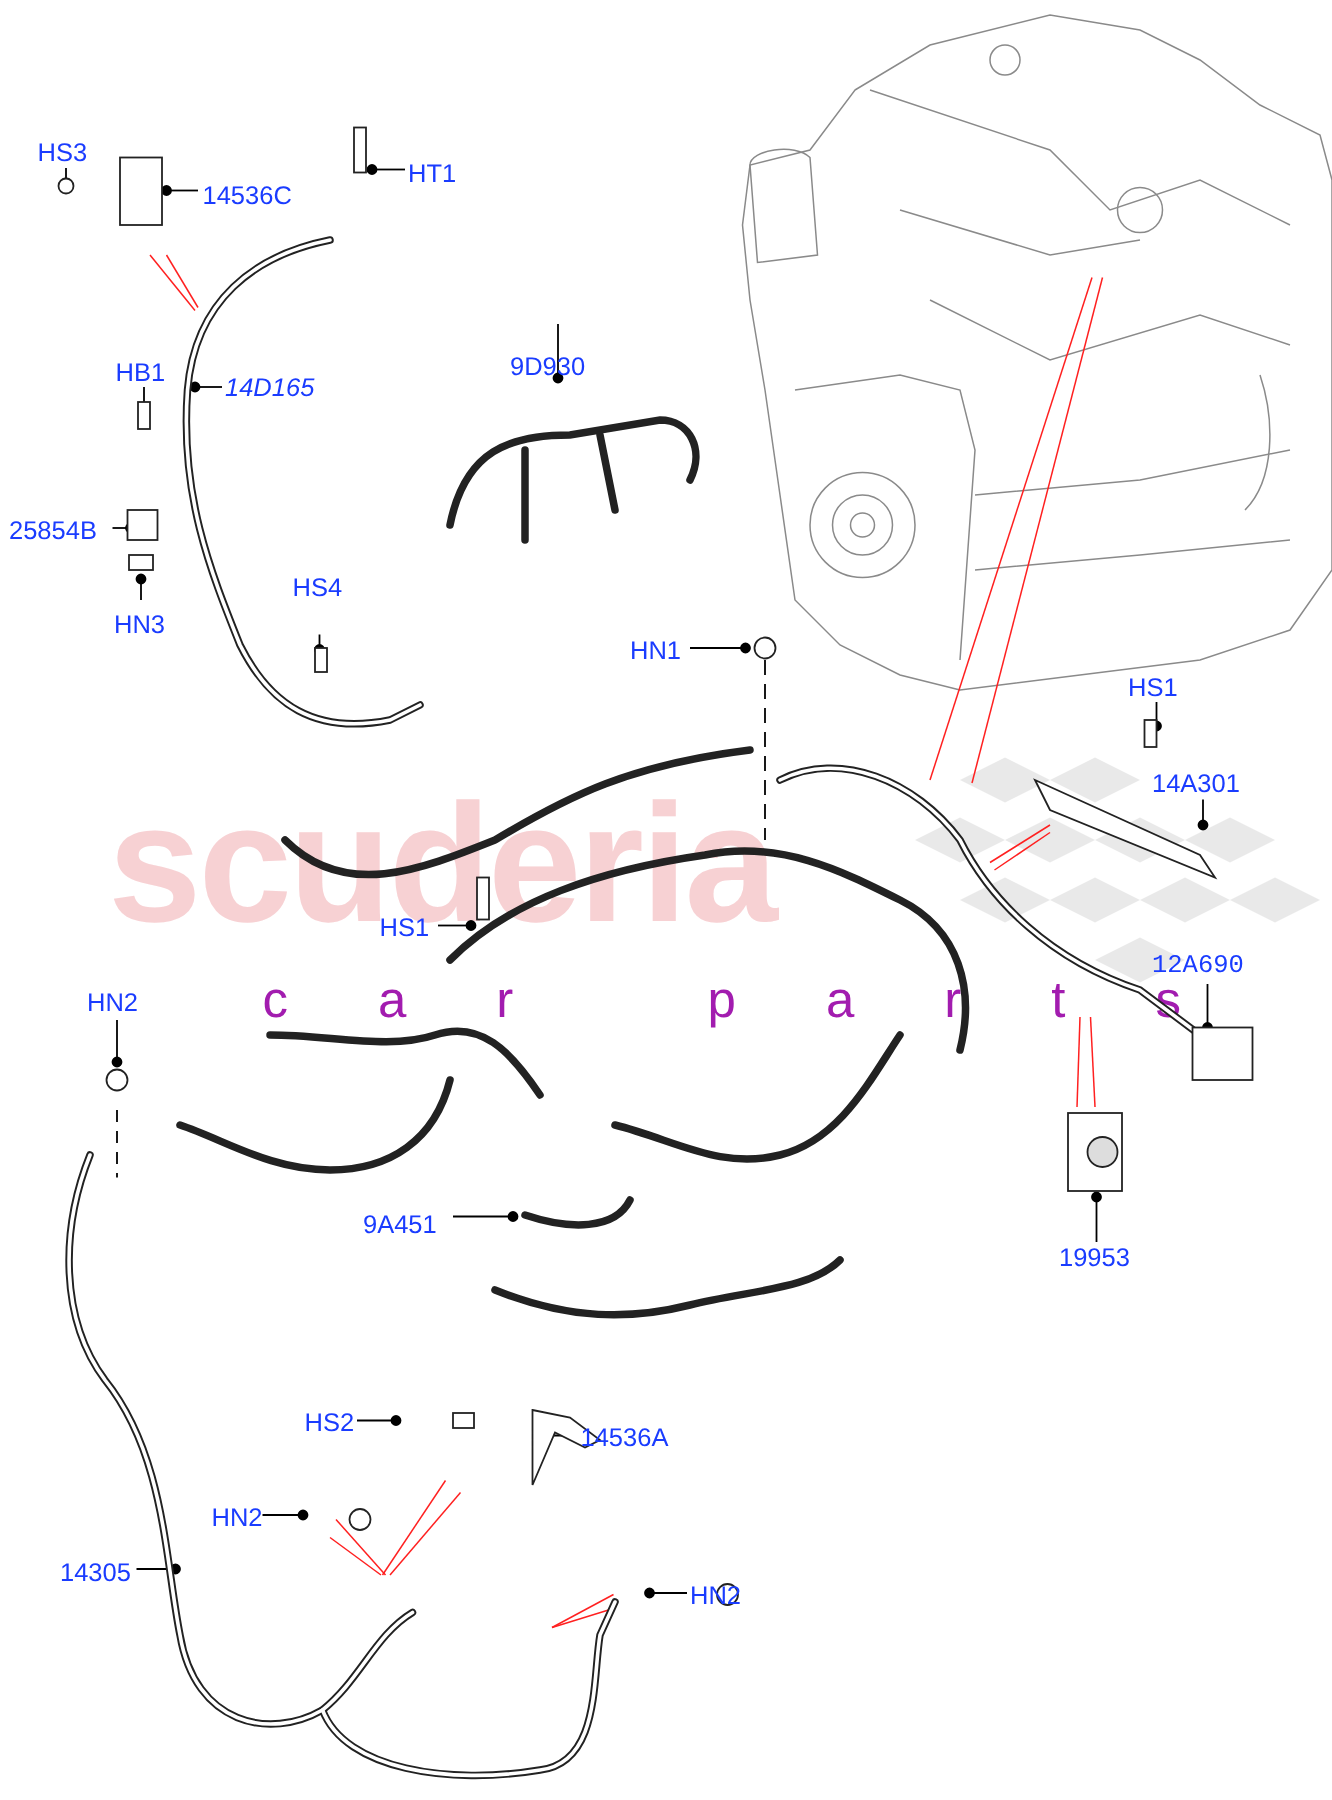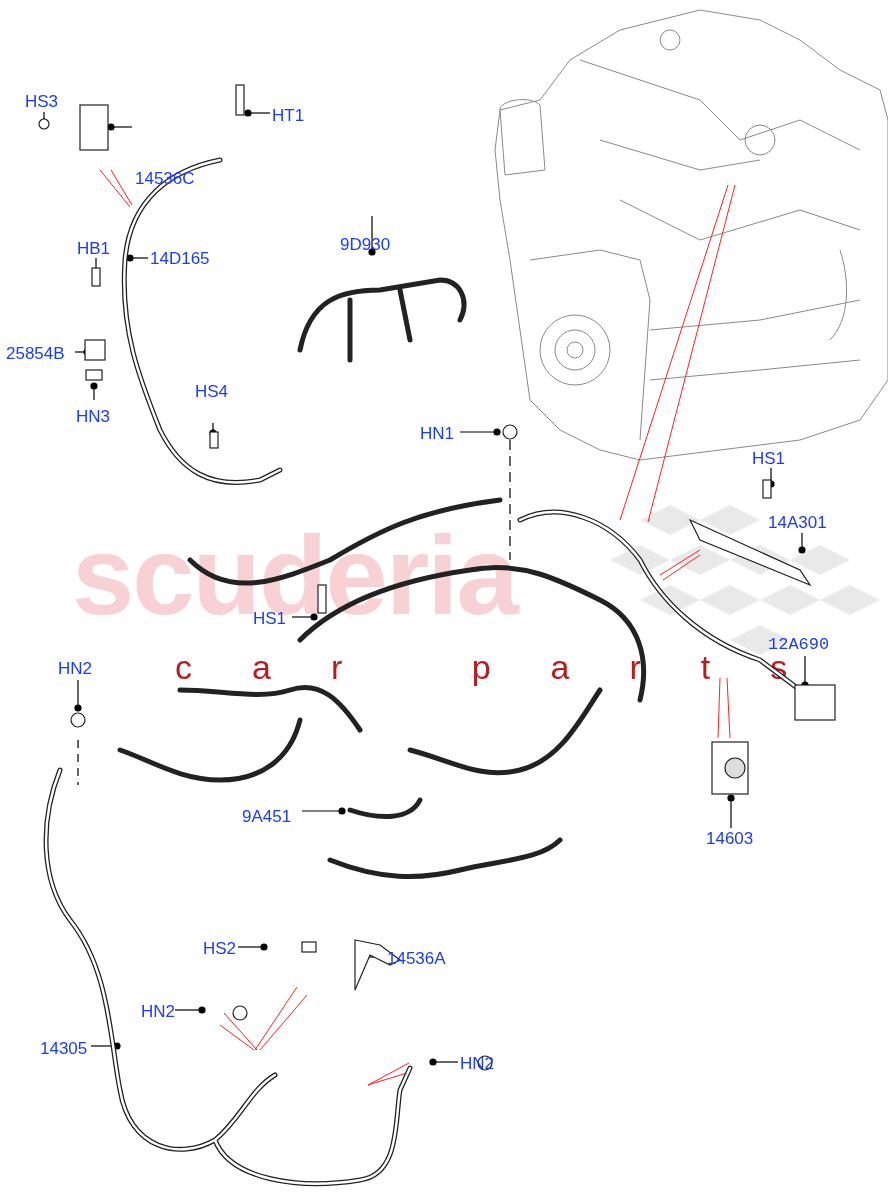--- a/index.html
+++ b/index.html
@@ -1,20 +1,20 @@
 <!DOCTYPE html>
 <html><head>
 <meta charset="utf-8">
 <style>
   html, body { margin:0; padding:0; background:#ffffff; }
   body { width:888px; height:1200px; position:relative; overflow:hidden; font-family:"Liberation Sans", sans-serif; }
   #stage { position:absolute; left:0; top:0; width:888px; height:1200px; }
   .lbl { position:absolute; font-family:"Liberation Sans", sans-serif; font-size:17px; color:#1a3cff; white-space:nowrap; line-height:1; cursor:pointer; }
   .wm-big { position:absolute; left:72px; top:520px; font-family:"Liberation Sans", sans-serif; font-weight:bold; font-size:112px; color:#f6c9cc; letter-spacing:-2px; line-height:1; opacity:0.85; }
-  .wm-small { position:absolute; left:175px; top:650px; font-family:"Liberation Sans", sans-serif; font-size:34px; color:#b91c1c; letter-spacing:60px; line-height:1; }
+  .wm-small { position:absolute; left:175px; top:650px; font-family:"Liberation Sans", sans-serif; font-size:34px; color:#a21caf; letter-spacing:60px; line-height:1; }
   svg { position:absolute; left:0; top:0; }
 </style>
 </head>
 <body>
 
 <div id="stage">
 
   <div class="wm-big">scuderia</div>
   <div class="wm-small">car parts</div>
 
@@ -155,35 +155,35 @@
       <rect x="712" y="742" width="36" height="52"></rect>
       <circle cx="735" cy="768" r="10" fill="#ddd"></circle>
       <rect x="302" y="942" width="14" height="10"></rect>
       <path d="M355,940 L380,945 L400,960 L390,965 L370,955 L355,990 Z"></path>
       <circle cx="240" cy="1013" r="7"></circle>
       <circle cx="485" cy="1063" r="7"></circle>
     </g>
   </svg>
 
   <div class="lbl" style="left:25px;top:93px;">HS3</div>
-  <div class="lbl" style="left:135px;top:122px;margin-top:48px;">14536C</div>
+  <div class="lbl" style="left:135px;top:122px;">14536C</div>
   <div class="lbl" style="left:272px;top:107px;">HT1</div>
   <div class="lbl" style="left:77px;top:240px;text-align:right;">HB1</div>
-  <div class="lbl" style="left:150px;top:250px;">14D165</div>
+  <div class="lbl" style="left:150px;top:250px;font-style:italic;">14D165</div>
   <div class="lbl" style="left:340px;top:196px;margin-top:40px;">9D930</div>
   <div class="lbl" style="left:6px;top:345px;">25854B</div>
   <div class="lbl" style="left:76px;top:408px;">HN3</div>
   <div class="lbl" style="left:195px;top:383px;">HS4</div>
   <div class="lbl" style="left:420px;top:425px;">HN1</div>
   <div class="lbl" style="left:752px;top:450px;">HS1</div>
   <div class="lbl" style="left:768px;top:514px;">14A301</div>
   <div class="lbl" style="left:253px;top:610px;">HS1</div>
   <div class="lbl" style="left:768px;top:636px;font-family:Liberation Mono, monospace;">12A690</div>
   <div class="lbl" style="left:58px;top:660px;">HN2</div>
   <div class="lbl" style="left:242px;top:808px;">9A451</div>
-  <div class="lbl" style="left:706px;top:830px;">14603</div>
+  <div class="lbl" style="left:706px;top:830px;">19953</div>
   <div class="lbl" style="left:203px;top:940px;">HS2</div>
   <div class="lbl" style="left:387px;top:950px;text-align:right;">14536A</div>
   <div class="lbl" style="left:141px;top:1003px;">HN2</div>
   <div class="lbl" style="left:40px;top:1040px;">14305</div>
   <div class="lbl" style="left:460px;top:1055px;">HN2</div>
 
 </div>
 
 </body></html>

